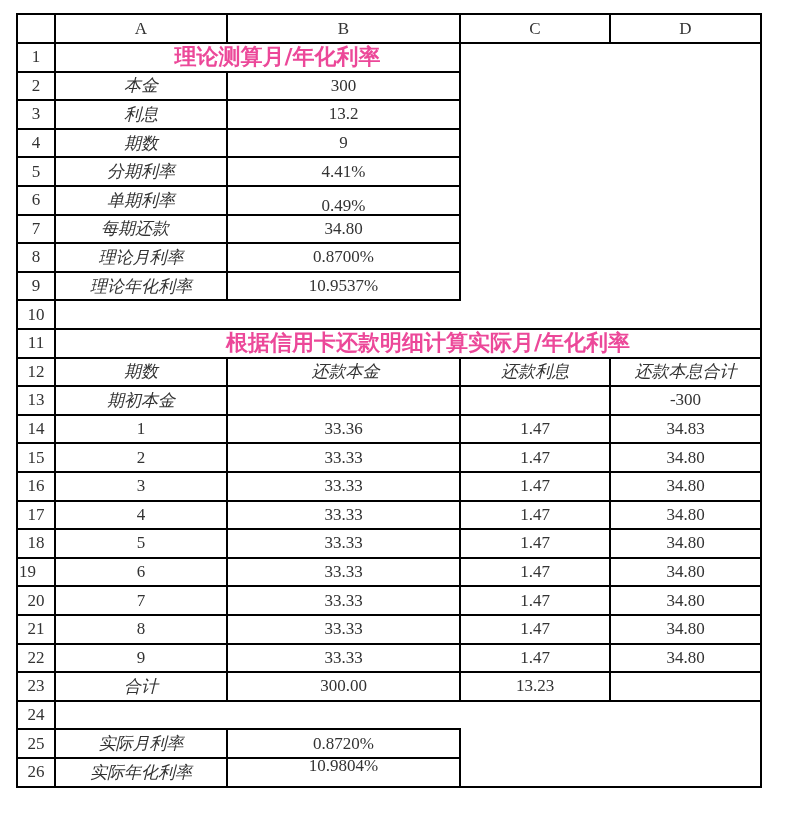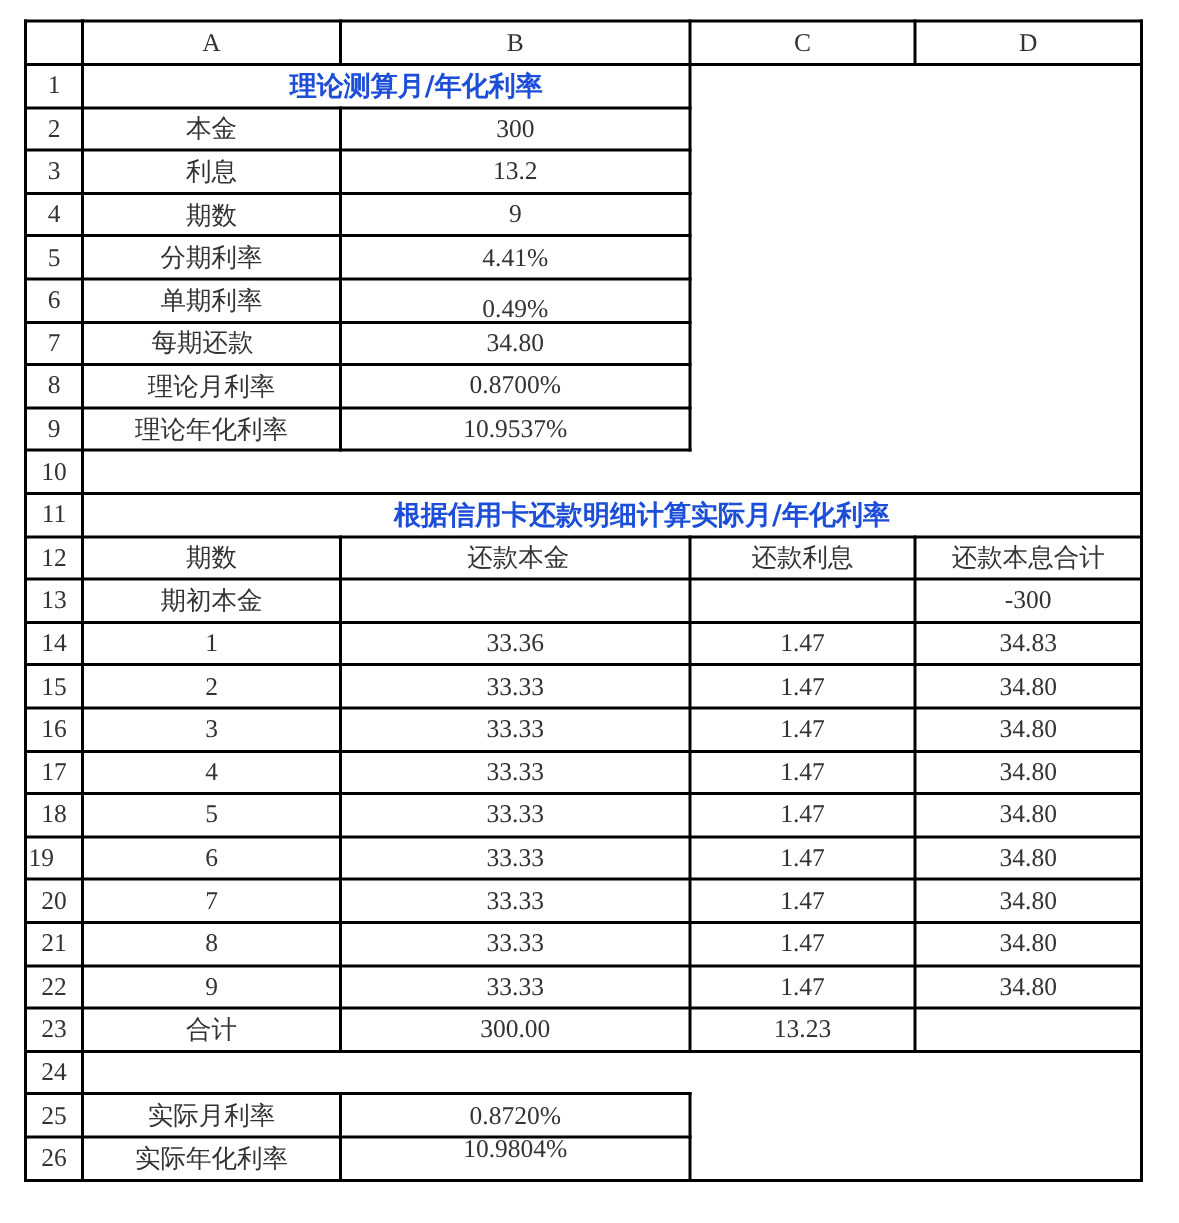--- a/index.html
+++ b/index.html
@@ -1,22 +1,22 @@
 <!DOCTYPE html>
 <html><head>
   <meta charset="utf-8">
   <style>
     html, body { margin: 0; padding: 0; background: #ffffff; }
     body { width: 786px; height: 815px; position: relative; overflow: hidden;
            font-family: "Liberation Serif", "DejaVu Serif", serif; color: #333333; }
     .sheet { position: absolute; left: 17px; top: 14px; width: 744px; height: 771px; }
     .cell { position: absolute; box-sizing: border-box; display: flex; align-items: center;
             justify-content: center; font-size: 17px; white-space: nowrap; color: #333; }
-    .cjk { font-family: "DejaVu Sans", "Liberation Sans", sans-serif; font-size: 17px; }
-    .title { font-family: "DejaVu Sans", "Liberation Sans", sans-serif; font-weight: bold; font-size: 18px; color: #1d4ed8; padding-left: 40px; }
+    .cjk { font-family: "DejaVu Sans", "Liberation Sans", sans-serif; font-size: 17px; font-style: italic; }
+    .title { font-family: "DejaVu Sans", "Liberation Sans", sans-serif; font-weight: bold; font-size: 22px; color: #ec4899; padding-left: 40px; }
     .hline { position: absolute; height: 2px; background: #000; }
     .vline { position: absolute; width: 2px; background: #000; }
   </style>
 </head>
 <body>
 
 <div class="sheet" id="sheet">
     <div class="cell " style="left: 0px; width: 38px; top: 0px; height: 29px;"></div>
     <div class="cell " style="left: 38px; width: 172px; top: 0px; height: 29px;">A</div>
     <div class="cell " style="left: 210px; width: 233px; top: 0px; height: 29px;">B</div>

